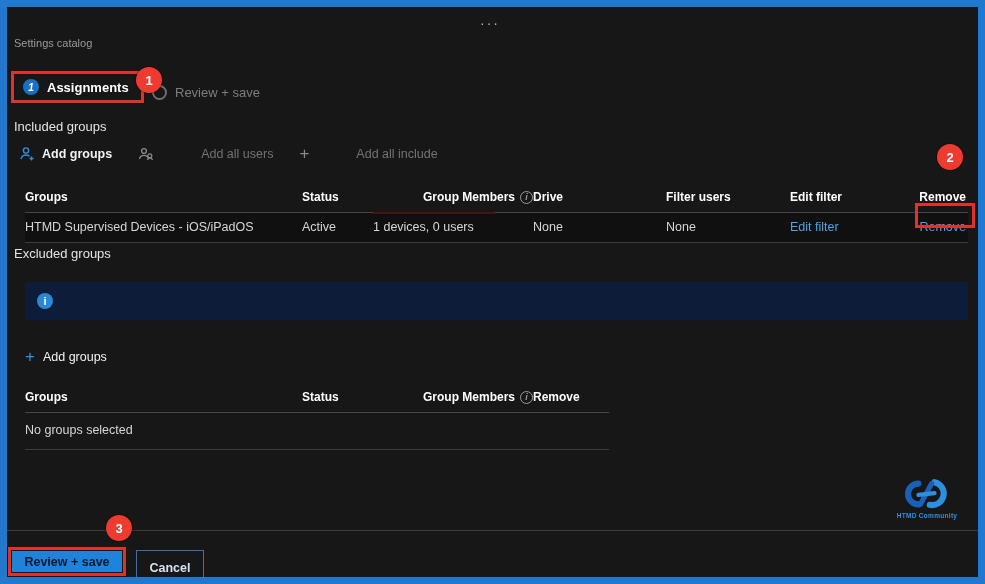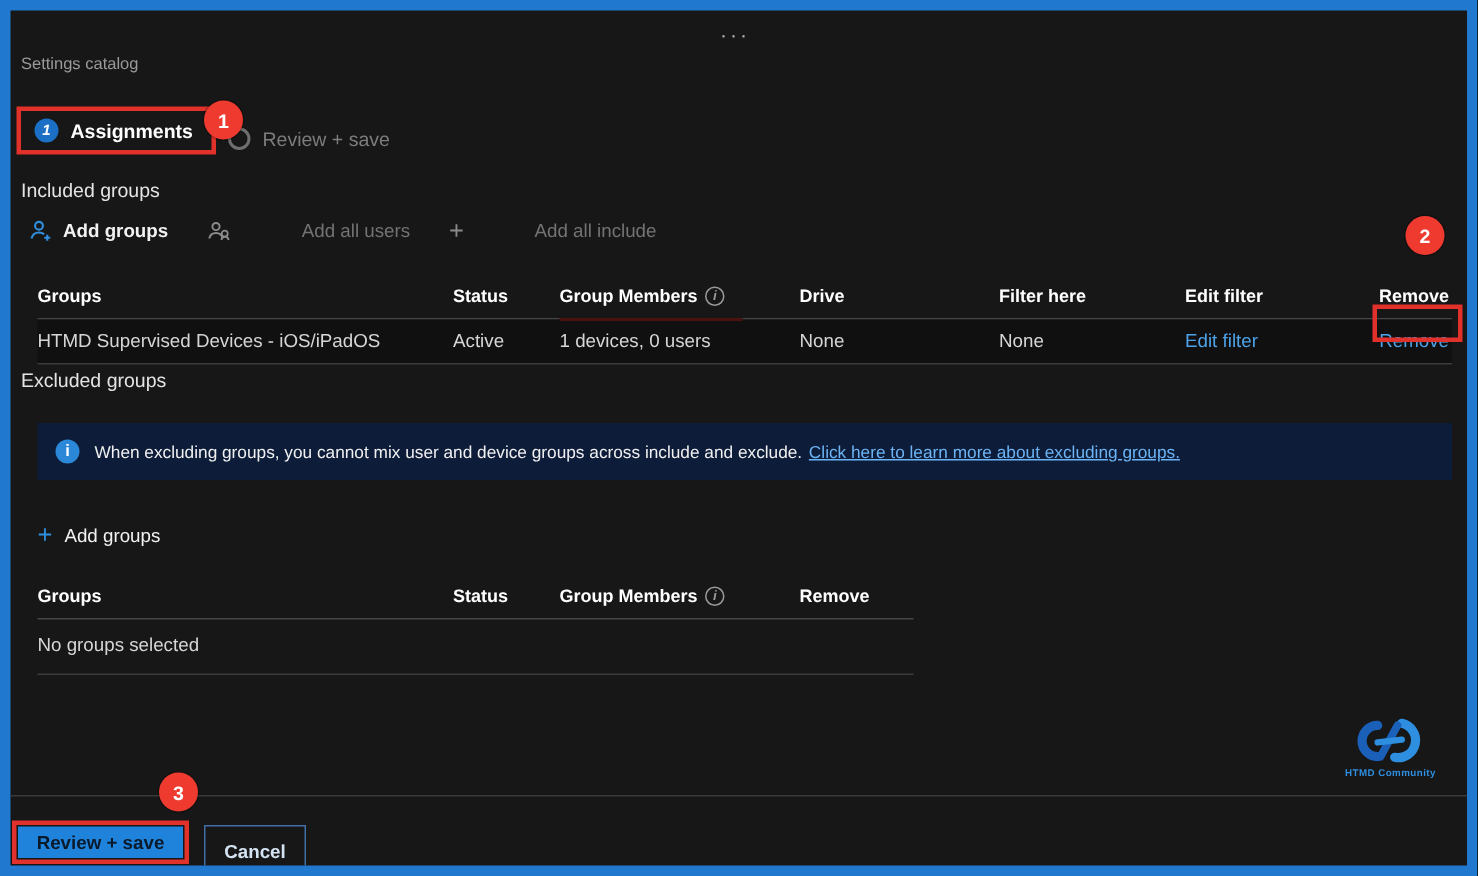--- a/index.html
+++ b/index.html
@@ -47,21 +47,21 @@
   .plus-blue { color:#2f8fde; font-size:17px; font-weight:300; line-height:1; }
 
   
   .tbl-included { position:absolute; left:18px; top:170px; width:943px; }
   .tbl-excluded { position:absolute; left:18px; top:370px; width:584px; }
   .thead { display:grid; align-items:center; font-size:12px; font-weight:bold; color:#ffffff; border-bottom:1px solid #454545; padding-bottom:8px;margin-top:13px; }
   .trow  { display:grid; align-items:center; font-size:12.5px; color:#d6d6d6; border-bottom:1px solid #3c3c3c; padding:7px 0 8px 0; background:#101010; }
   .cols7 { grid-template-columns:277px 71px 160px 133px 124px 125px 1fr; }
   .cols4 { grid-template-columns:277px 71px 160px 1fr; }
   .cell-r { text-align:right; padding-right:2px; }
-  .hdr-members { position:relative; display:flex; align-items:center; gap:5px; }
+  .hdr-members { position:relative; display:flex; align-items:center; gap:5px;justify-content:flex-end; }
   .hdr-members .redline { position:absolute; left:0; bottom:-10px; width:122px; height:2px; background:#4a1310; }
   .info-i { width:13px; height:13px; border-radius:50%; border:1px solid #9a9a9a; color:#9a9a9a; font-size:9px; display:inline-flex; align-items:center; justify-content:center; font-style:italic; cursor:pointer; }
   .link { color:#4da2e8; cursor:pointer; text-decoration:none; font-size:12.5px; }
   .empty-row { display:block; font-size:12.5px; color:#d6d6d6; border-bottom:1px solid #3c3c3c; padding:10px 0 12px 0; }
 
   
   .banner { position:absolute; left:18px; top:275px; width:943px; height:38px; background:#0d1c38; display:flex; align-items:center; gap:10px; padding:0 12px; }
   .banner-icon { width:16px; height:16px; border-radius:50%; background:#2b88d8; color:#fff; font-size:11px; font-weight:bold; display:flex; align-items:center; justify-content:center; flex:0 0 auto; }
   .banner-text { font-size:11.5px; color:#f0f0f0; }
   .banner-link { font-size:11.5px; color:#6cb4f5; text-decoration:underline; cursor:pointer; }
@@ -137,44 +137,40 @@
   <div class="tbl-included">
     <div class="thead cols7">
       <span>Groups</span>
       <span>Status</span>
       <span class="hdr-members">
         <span>Group Members</span>
         <span class="info-i">i</span>
         <span class="redline"></span>
       </span>
       <span>Drive</span>
-      <span>Filter here</span>
+      <span>Filter users</span>
       <span>Edit filter</span>
       <span class="cell-r">Remove</span>
     </div>
     <div class="trow cols7">
       <span>HTMD Supervised Devices - iOS/iPadOS</span>
       <span>Active</span>
       <span>1 devices, 0 users</span>
       <span>None</span>
       <span>None</span>
       <span><a class="link">Edit filter</a></span>
       <span class="cell-r"><a class="link">Remove</a></span>
     </div>
   </div>
   <div class="anno-box-remove"></div>
 
   <div class="section-label lbl-excluded">Excluded groups</div>
 
   <div class="banner">
     <span class="banner-icon">i</span>
-    <span>
-      <span class="banner-text">When excluding groups, you cannot mix user and device groups across include and exclude.</span>
-      <a class="banner-link">Click here to learn more about excluding groups.</a>
-    </span>
   </div>
 
   <div class="add-excluded">
     <span class="plus-blue">+</span>
     <span class="lab">Add groups</span>
   </div>
 
   <div class="tbl-excluded">
     <div class="thead cols4">
       <span>Groups</span>

